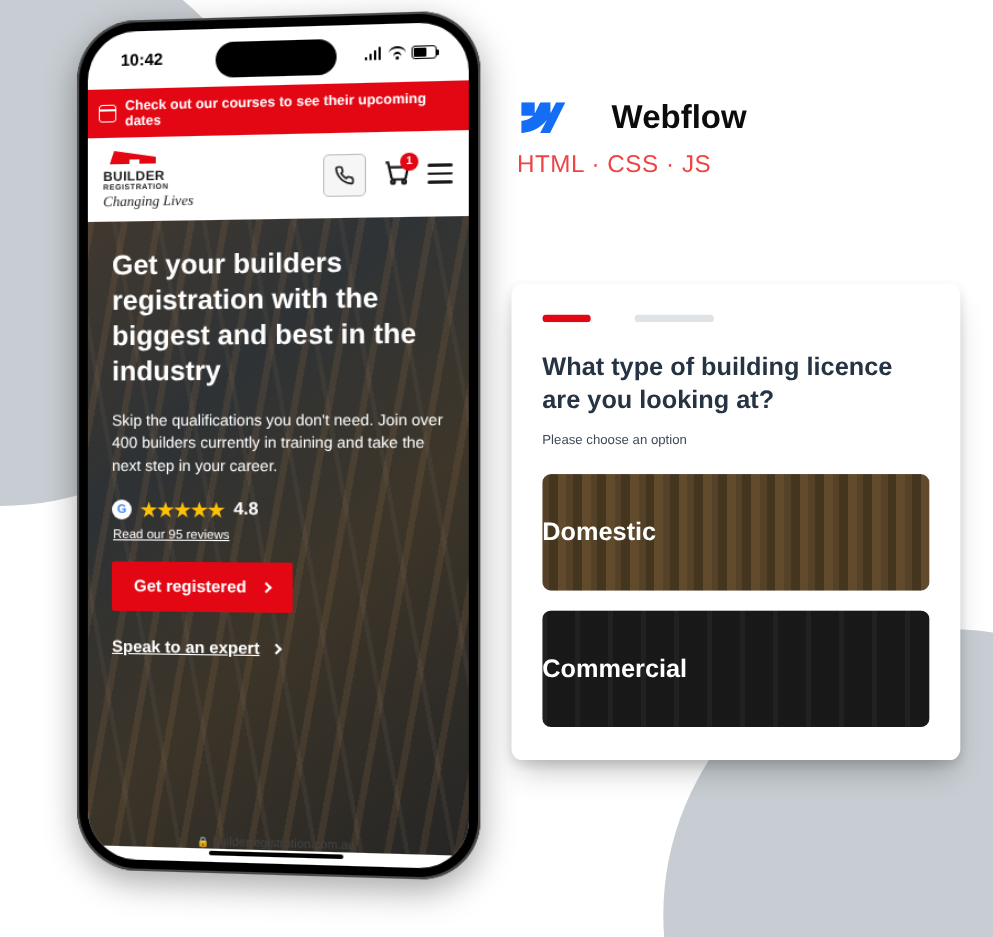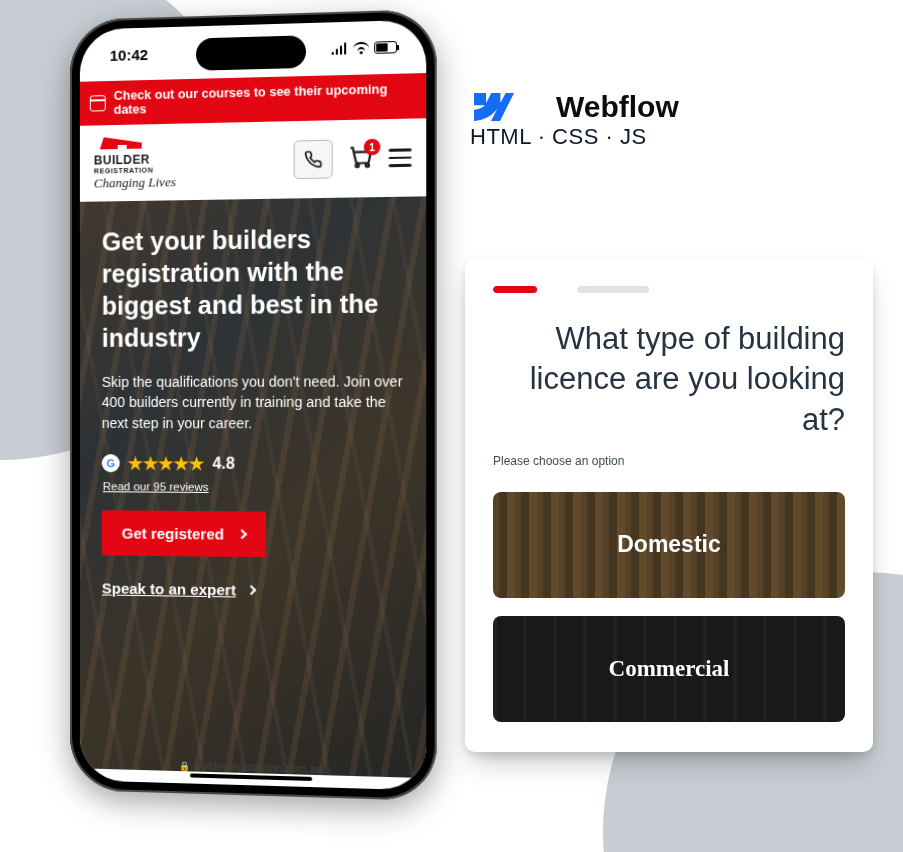--- a/index.html
+++ b/index.html
@@ -135,41 +135,41 @@
   .urlbar::before{content:'🔒 ';font-size:9px;}
   .homebar{position:absolute;left:50%;bottom:6px;transform:translateX(-50%);width:120px;height:4px;background:#000;border-radius:3px;}
 
   
   .tech-logos{
     position:absolute; left:470px; top:90px; z-index:2;
   }
   .webflow-row{display:flex;align-items:center;gap:10px;}
   .webflow-row svg{flex:none;}
   .webflow-row span{font-size:30px;font-weight:700;color:#0c0c0c;margin-left:32px;}
-  .stack{margin-top:0;font-size:22px;color:#0f172a;letter-spacing:.5px;}
+  .stack{margin-top:12px;font-size:22px;color:#ef4444;letter-spacing:.5px;}
 
   .form-card{
     position:absolute; left:465px; top:258px;
     width:408px; padding:28px 28px 30px;
     background:#fff; border-radius:10px;
     box-shadow: 0 16px 28px -8px rgba(0,0,0,.25), 0 4px 10px rgba(0,0,0,.12);
     z-index:4;
   }
   .progress{display:flex;height:7px;width:200px;border-radius:8px;overflow:hidden;background:transparent;margin-bottom:26px;gap:0;}
   .progress .seg1{width:22%;background:#e30613;border-radius:6px;}
   .progress .seg2{width:36%;background:#e0e3e6;border-radius:6px;margin-left:40px;}
-  .form-card h2{font-size:31px;font-weight:400;color:#263342;line-height:1.3;margin-bottom:14px;text-align:right;}
+  .form-card h2{font-size:23px;font-weight:700;color:#263342;line-height:1.3;margin-bottom:14px;}
   .form-card .hint{font-size:12px;color:#3e4b58;margin-bottom:24px;}
   .option{
-    height:106px;border-radius:8px;display:flex;align-items:center;justify-content:center;
+    height:106px;border-radius:8px;display:flex;align-items:center;justify-content:flex-start;
     color:#fff;font-size:23px;font-weight:700;cursor:pointer;margin-bottom:18px;
     position:relative;overflow:hidden;
     background:#2b2520;
   }
-  .option:last-of-type{margin-bottom:0;font-family:Liberation Serif, serif;}
+  .option:last-of-type{margin-bottom:0;}
   .opt-domestic{
     background:
       linear-gradient(rgba(20,16,12,.45),rgba(20,16,12,.45)),
       repeating-linear-gradient(90deg,#8a6a3e 0 6px,#6c5430 6px 14px,#a07b46 14px 22px);
   }
   .opt-commercial{
     background:
       linear-gradient(rgba(10,10,12,.55),rgba(10,10,12,.55)),
       repeating-linear-gradient(90deg,#3d3d3d 0 4px,#2a2a2a 4px 30px),
       radial-gradient(circle at 20% 40%, rgba(255,255,255,.15), transparent 30%);

